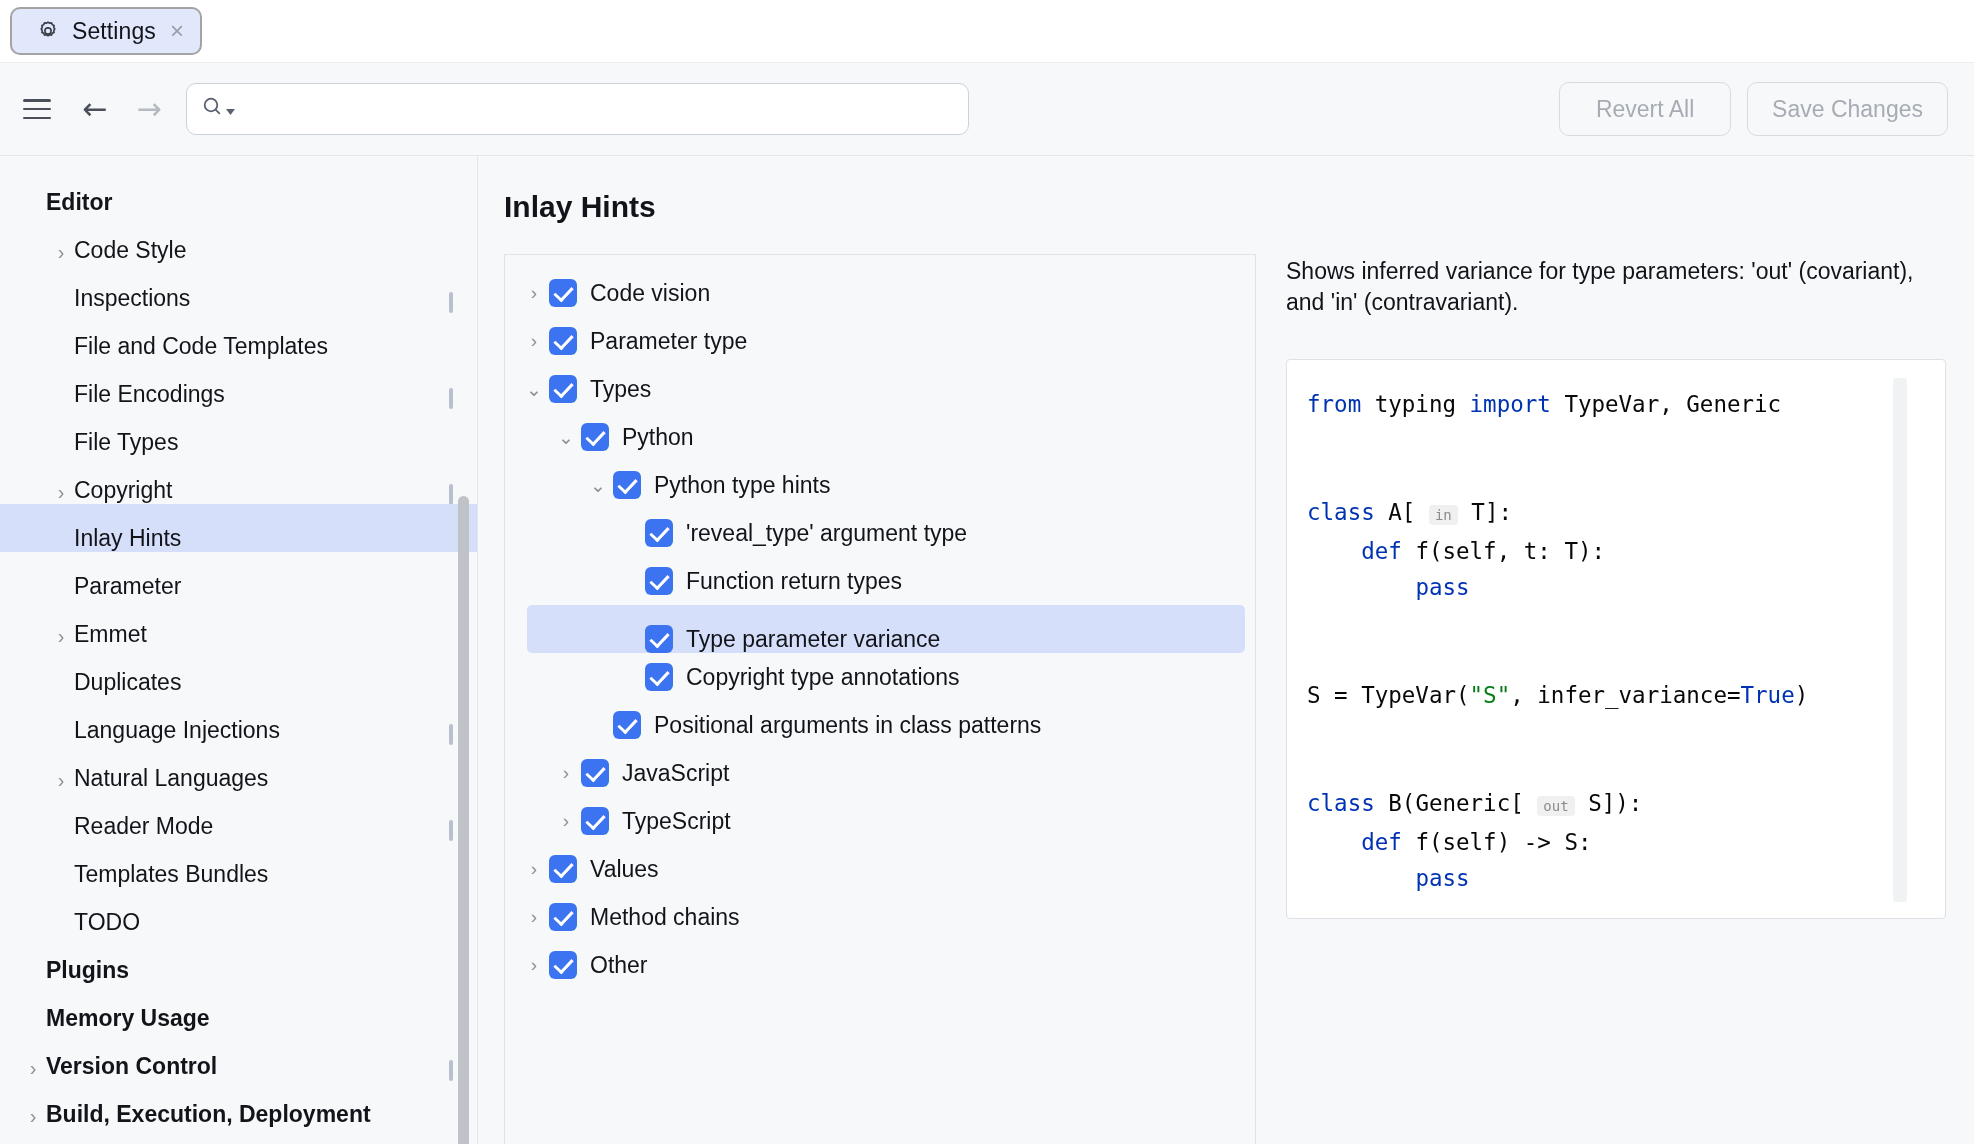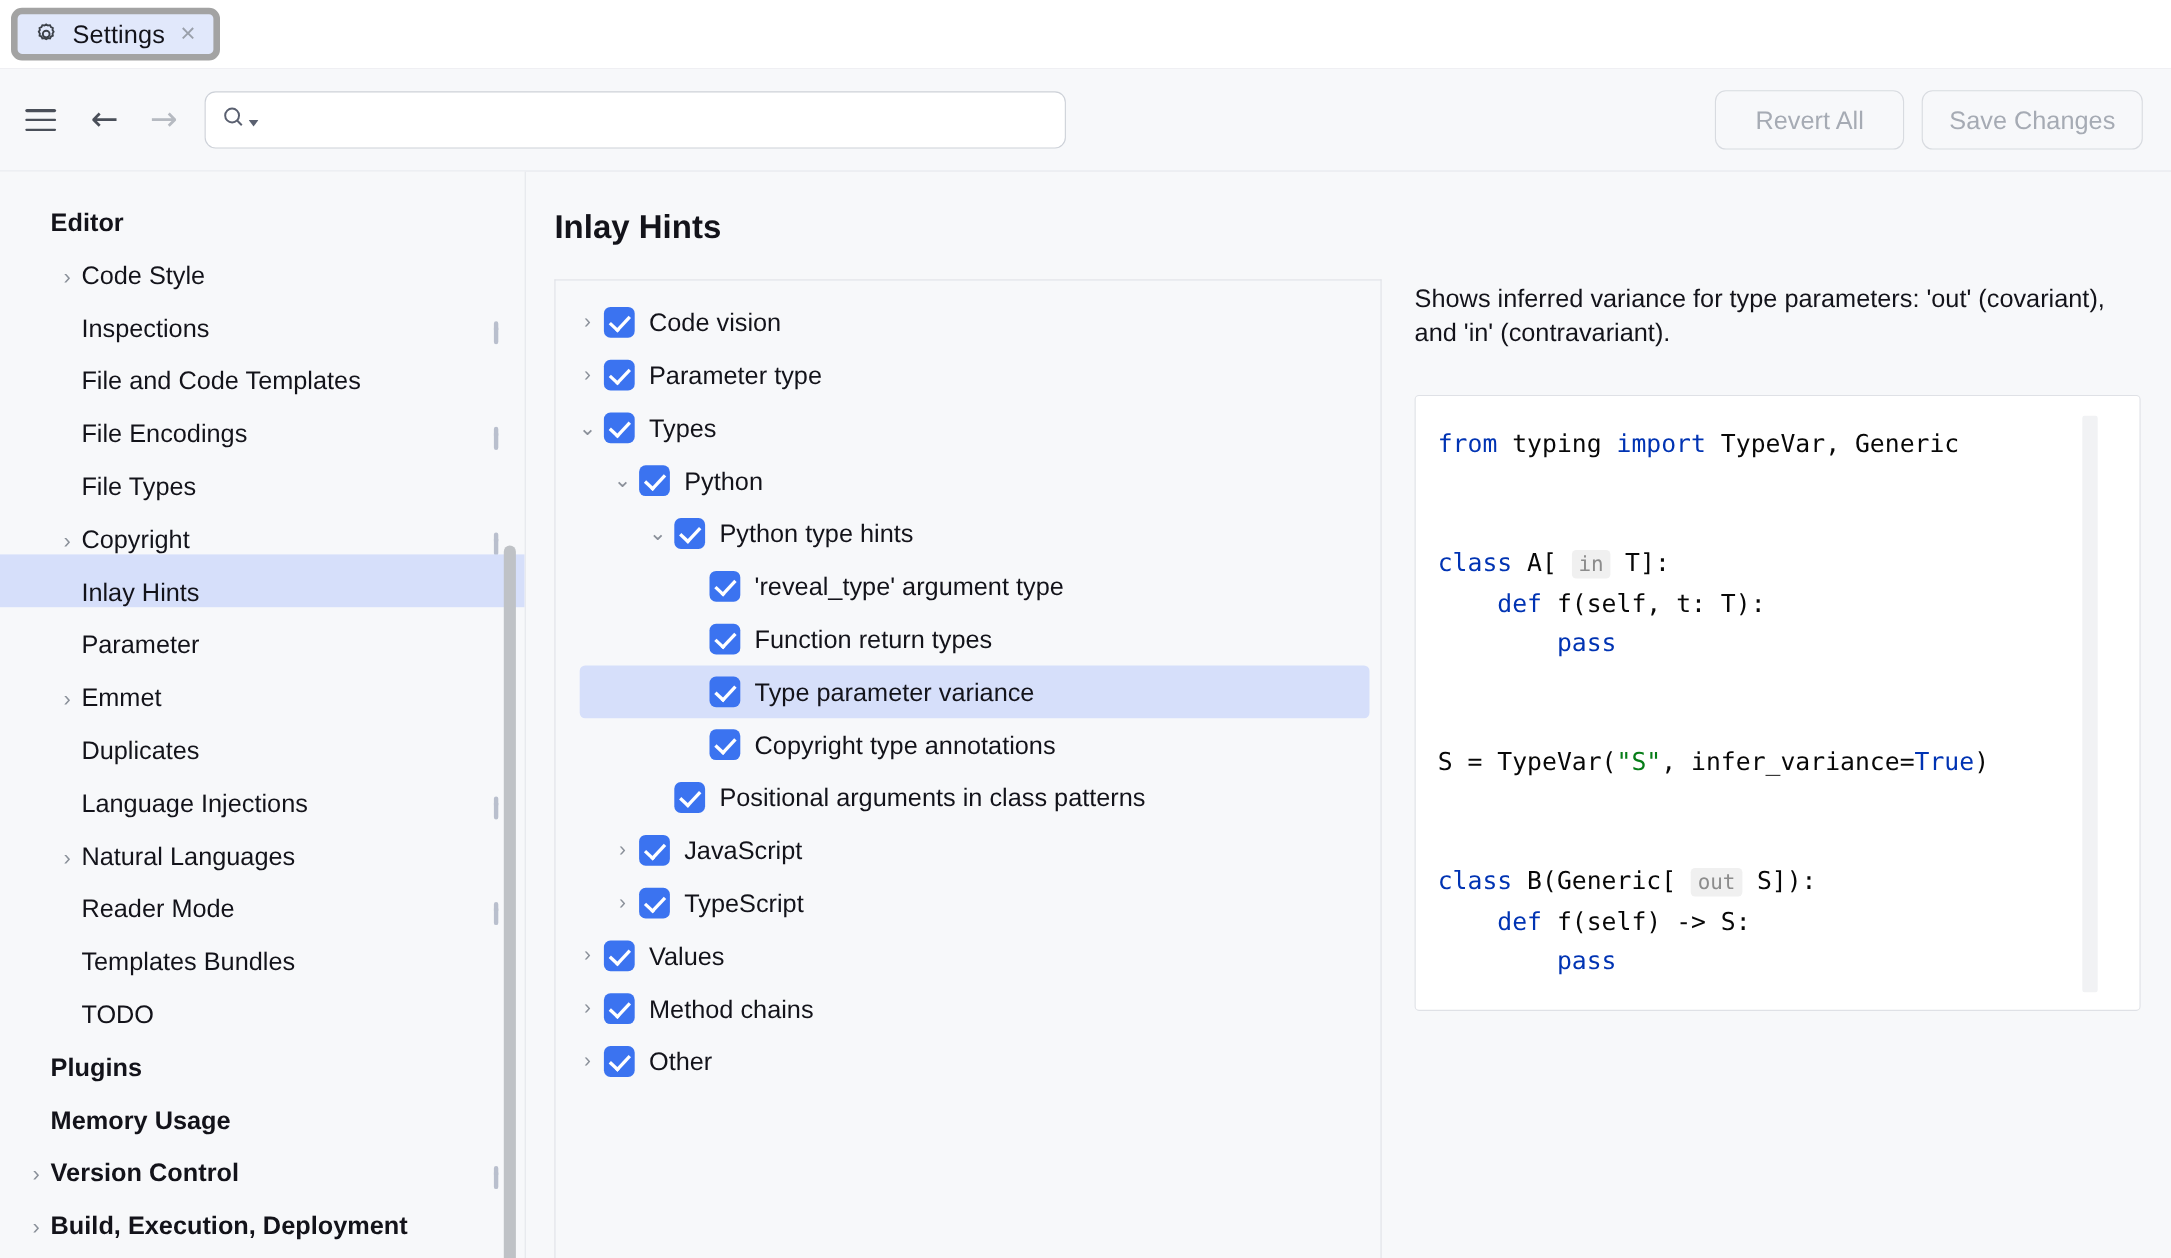--- a/index.html
+++ b/index.html
@@ -17,24 +17,24 @@
     display: flex;
     align-items: center;
     padding-left: 10px;
     border-bottom: 1px solid #ebecf0;
   }
   .tab {
     display: flex;
     align-items: center;
     gap: 12px;
     background: #e1e8fb;
-    border: 6px solid #a3a3a3;
+    border: 2px solid #a3a3a3;
     border-radius: 10px;
     height: 48px;
-    padding: 0 16px 0 14px;
+    padding: 0 16px 0 24px;
   }
   .tab-title { font-size: 23px; color: #13131a; letter-spacing: .1px; }
   .tab-close { color: #9aa0ab; font-size: 24px; line-height: 1; margin-left: 2px; cursor: pointer; }
   .gear { width: 24px; height: 24px; display: block; }
 
   
   .toolbar {
     height: 93px;
     background: #f7f8fa;
     border-bottom: 1px solid #e4e6eb;
@@ -187,21 +187,21 @@
     font-size: 22.5px;
     line-height: 36px;
     color: #080808;
     white-space: pre;
   }
   .kw { color: #0033b3; }
   .str { color: #067d17; }
   .hint {
     background: #f0f0f0;
     color: #8c8c8c;
-    font-size: 19px;
+    font-size: 14px;
     border-radius: 4px;
     padding: 2px 6px;
   }
   .code-scroll {
     position: absolute; right: 38px; top: 18px;
     width: 14px; height: 524px;
     background: #f1f2f4; border-radius: 2px;
   }
 </style>
 </head>
@@ -382,21 +382,21 @@
             <div class="tree-row" style="padding-left: 110px;">
               <span class="t-chev empty">›</span>
               <span class="cb"></span>
               <span class="t-label">'reveal_type' argument type</span>
             </div>
             <div class="tree-row" style="padding-left: 110px;">
               <span class="t-chev empty">›</span>
               <span class="cb"></span>
               <span class="t-label">Function return types</span>
             </div>
-            <div class="tree-row selected" style="padding-left: 88px;">
+            <div class="tree-row selected" style="padding-left: 88px; align-items: flex-end;">
               <span class="t-chev empty">›</span>
               <span class="cb"></span>
               <span class="t-label">Type parameter variance</span>
             </div>
             <div class="tree-row" style="padding-left: 110px;">
               <span class="t-chev empty">›</span>
               <span class="cb"></span>
               <span class="t-label">Copyright type annotations</span>
             </div>
             <div class="tree-row" style="padding-left: 78px;">

